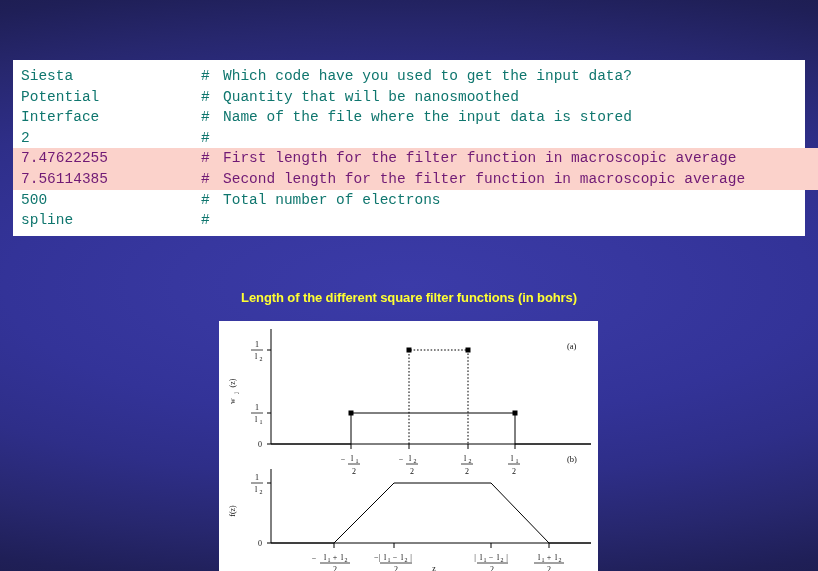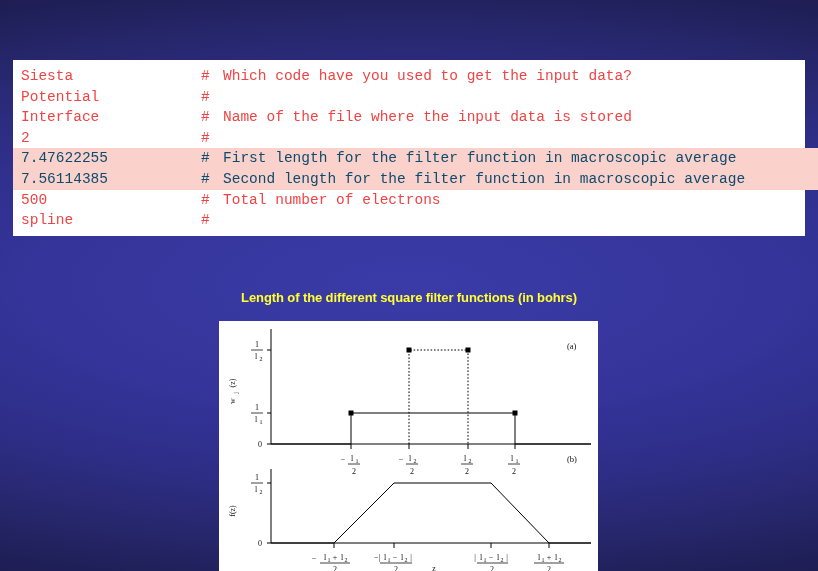--- a/index.html
+++ b/index.html
@@ -59,26 +59,26 @@
     width: 100%;
     padding-top: 6px;
     box-sizing: border-box;
   }
   .code-row {
     display: flex;
     height: 20.6px;
     line-height: 20.6px;
     font-family: "Liberation Mono", "DejaVu Sans Mono", monospace;
     font-size: 14.5px;
-    color: #ef4444;
+    color: #0f766e;
     white-space: pre;
   }
   .code-row.highlight {
     background: #fbd2cb;
-    color: #0c4a6e;
+    color: #701a75;
     width: 805px;
   }
   .code-value {
     flex: 0 0 188px;
     padding-left: 8px;
     box-sizing: border-box;
   }
   .code-hash {
     flex: 0 0 22px;
   }
@@ -158,20 +158,21 @@
 
       <div class="code-row">
         <span class="code-value">Siesta</span>
         <span class="code-hash">#</span>
         <span class="code-comment">Which code have you used to get the input data?</span>
       </div>
 
       <div class="code-row">
         <span class="code-value">Potential</span>
         <span class="code-hash">#</span>
+        <span class="code-comment">Quantity that will be nanosmoothed</span>
       </div>
 
       <div class="code-row">
         <span class="code-value">Interface</span>
         <span class="code-hash">#</span>
         <span class="code-comment">Name of the file where the input data is stored</span>
       </div>
 
       <div class="code-row">
         <span class="code-value">2</span>

